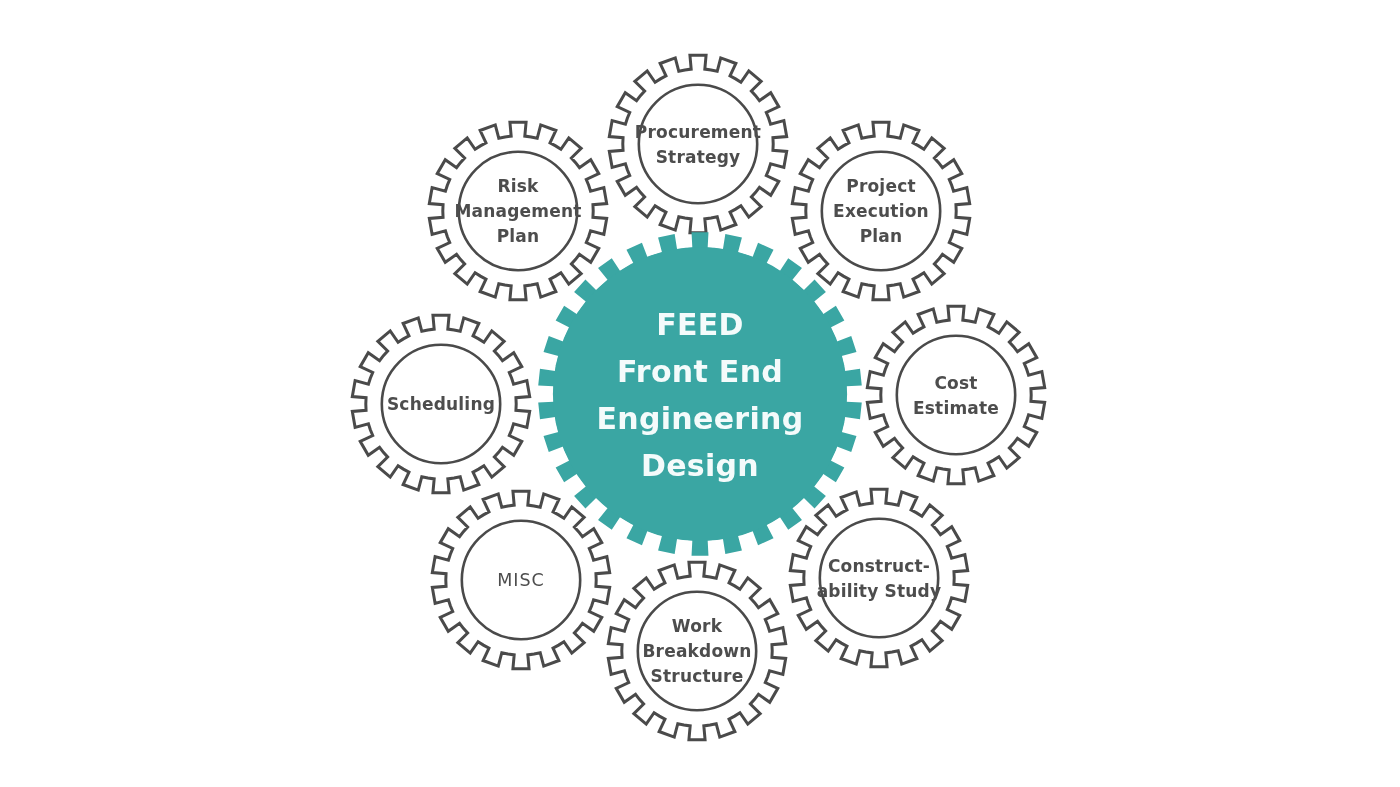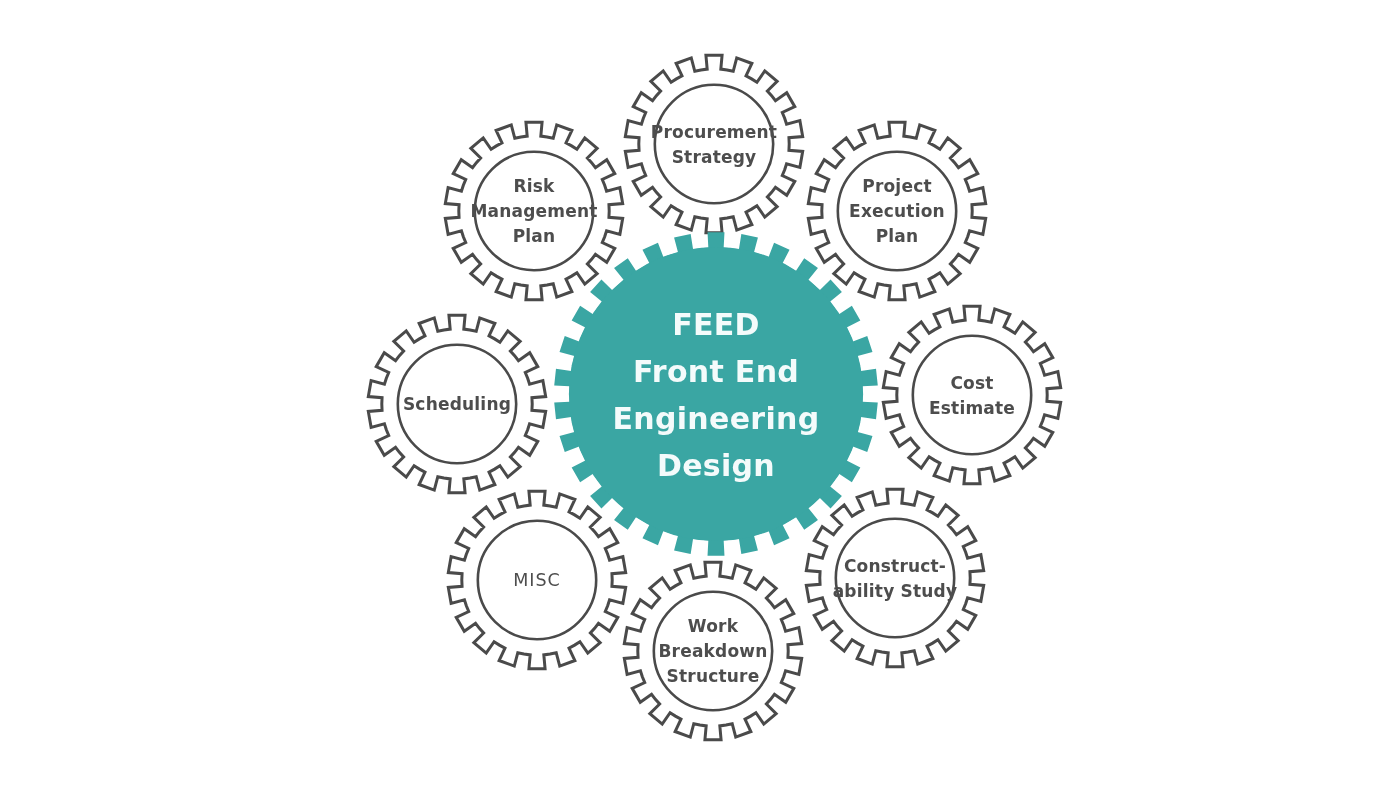--- a/index.html
+++ b/index.html
@@ -12,21 +12,20 @@
     width: 1400px;
     height: 787px;
     overflow: hidden;
     font-family: "DejaVu Sans", "Liberation Sans", sans-serif;
   }
   #diagram-root {
     position: relative;
     width: 1168px;
     height: 787px;
     background: #ffffff;
-    padding-left: 16px;
   }
   #gear-svg {
     display: block;
     width: 1400px;
     height: 787px;
   }
   .gear-outline-body {
     fill: #ffffff;
     stroke: #4a4a4a;
     stroke-width: 3;

